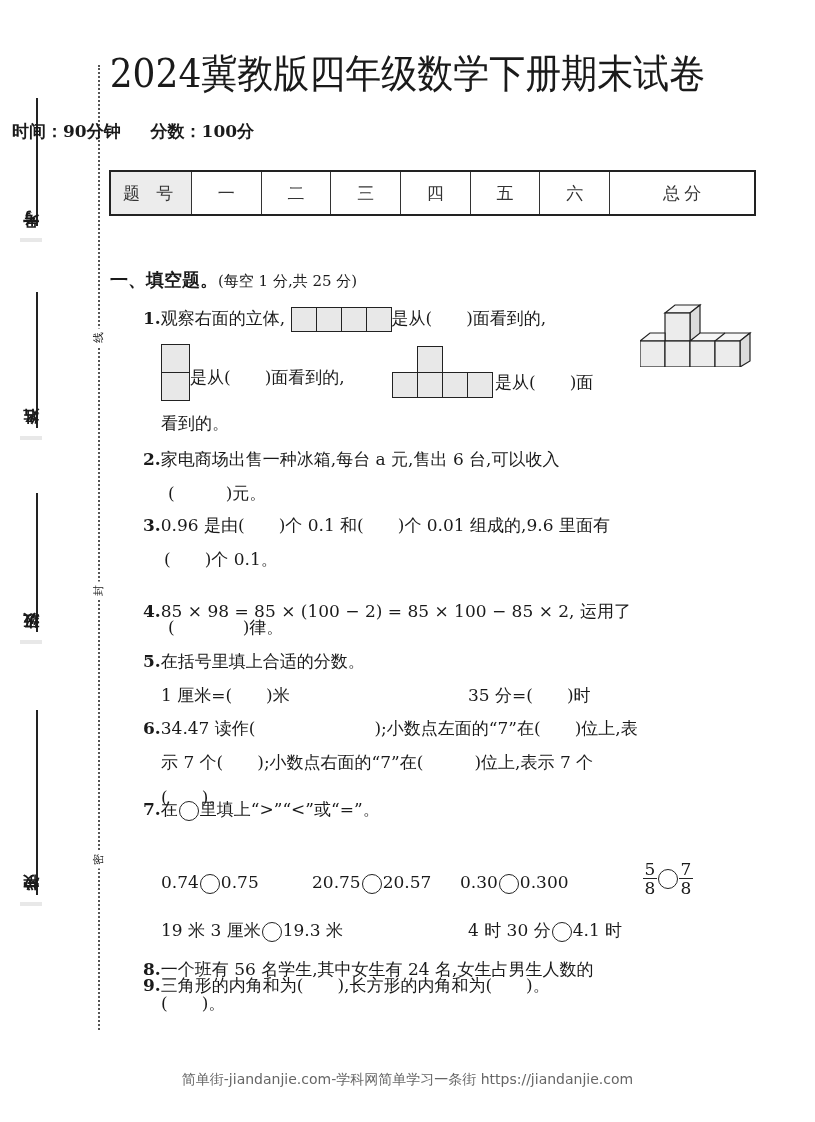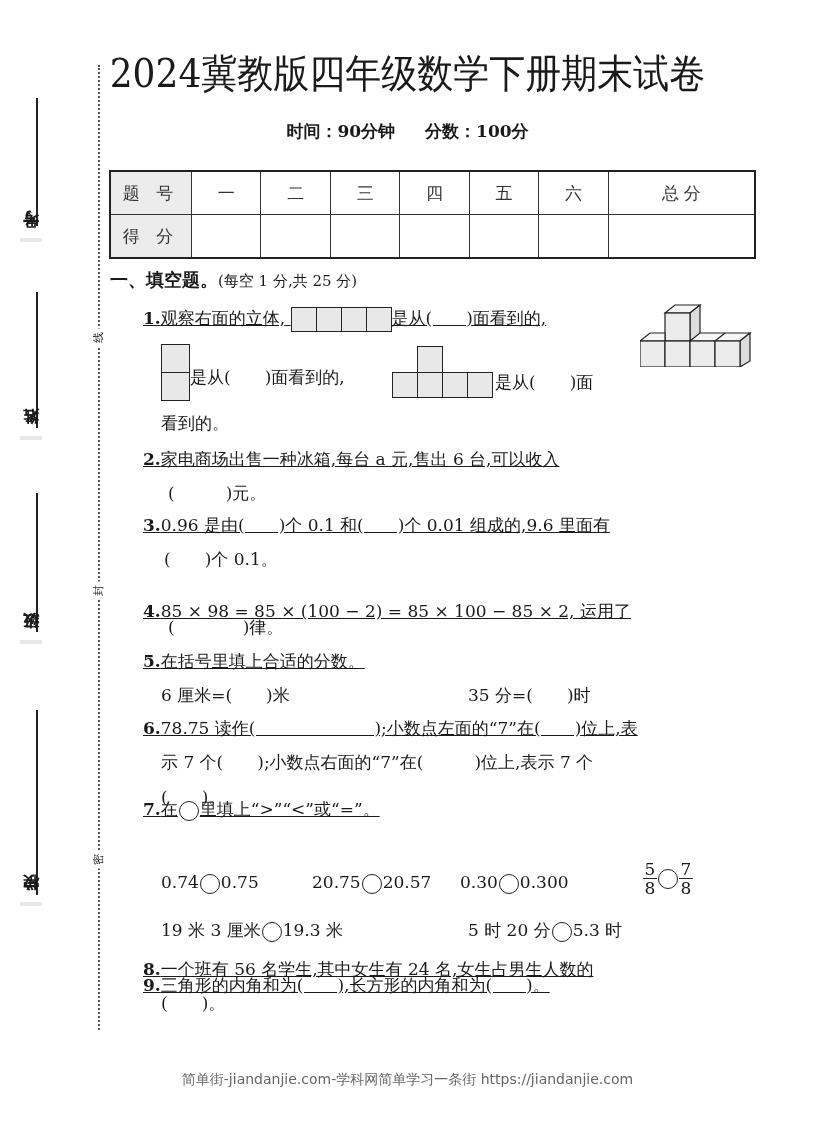--- a/index.html
+++ b/index.html
@@ -26,43 +26,43 @@
     font-family: "DejaVu Sans", sans-serif; transform: rotate(-90deg); width: 18px; text-align:center;
   }
 
   h1 {
     position: absolute; top: 50px; left: 0; width: 815px; text-align: center;
     margin: 0; font-size: 36px; font-weight: normal; letter-spacing: 0px;
     font-family: "DejaVu Serif", serif;
     transform: scaleY(1.1);
   }
   .meta {
-    position: absolute; top: 120px; left: 0; width: 815px; text-align: center;
+    position: absolute; top: 120px; left: 0; width: 815px; 
     font-size: 17px; font-weight: bold;
   }
   .meta span { margin: 0 12px; }
 
   table.score {
     position: absolute; top: 170px; left: 109px; width: 647px;
     border-collapse: collapse; border: 2px solid #222;
-    font-family: Liberation Sans, sans-serif; font-size: 17px;
+    font-family: Liberation Serif, serif; font-size: 17px;
   }
   table.score td {
     border: 1px solid #333; height: 40px; text-align: center; color: #333;
   }
   table.score td.head { background: #ececec; width: 78px; letter-spacing: 6px; }
 
   .section-title {
     position: absolute; top: 268px; left: 110px; font-size: 17px;
     font-family: "DejaVu Sans", sans-serif;
   }
   .section-title b { font-weight: bold; font-size: 18px; }
   .section-title .note { font-family: "DejaVu Serif", serif; font-size: 15px; }
 
-  .q { position: absolute; left: 143px; font-size: 17px; line-height: 22px; white-space: nowrap; text-decoration: underline; }
+  .q { position: absolute; left: 143px; font-size: 17px; line-height: 22px; white-space: nowrap; }
   .q .num { font-weight: bold; font-family: "DejaVu Serif", serif; }
   .line { position: absolute; font-size: 17px; white-space: nowrap; line-height: 22px; }
 
   .grid-view { display: inline-block; vertical-align: middle; position: relative; }
   .cell { position: absolute; width: 24px; height: 24px; background: #e8e8e8; border: 1px solid #222; box-sizing: border-box; }
 
   .circle {
     display: inline-block; width: 20px; height: 20px; border: 1.6px solid #222;
     border-radius: 50%; vertical-align: middle; margin: 0 1px; box-sizing: border-box;
   }
@@ -102,30 +102,20 @@
       <tr>
     <td class="head">题 号</td>
     <td>一</td>
     <td>二</td>
     <td>三</td>
     <td>四</td>
     <td>五</td>
     <td>六</td>
     <td>总 分</td>
   </tr>
-  <tr>
-    <td class="head">得 分</td>
-    <td></td>
-    <td></td>
-    <td></td>
-    <td></td>
-    <td></td>
-    <td></td>
-    <td></td>
-  </tr>
 </tbody>
   </table>
 
 <div class="section-title">
   <b>一、填空题。</b><span class="note">(每空 1 分,共 25 分)</span>
 </div>
 
 <div class="q" style="top:307px">
   <span class="num">1.</span><span>观察右面的立体,</span>
   <span class="grid-view" style="width:101px;height:25px">
@@ -183,25 +173,25 @@
 <div class="line" style="left:164px;top:548px">(　　)个 0.1。</div>
 
 <div class="q" style="top:600px">
   <span class="num">4.</span><span>85 × 98 = 85 × (100 − 2) = 85 × 100 − 85 × 2, 运用了</span>
 </div>
 <div class="line" style="left:168px;top:616px">(　　　　)律。</div>
 
 <div class="q" style="top:650px">
   <span class="num">5.</span><span>在括号里填上合适的分数。</span>
 </div>
-<div class="line" style="left:161px;top:684px">6 厘米=(　　)米</div>
+<div class="line" style="left:161px;top:684px">1 厘米=(　　)米</div>
 <div class="line" style="left:468px;top:684px">35 分=(　　)时</div>
 
 <div class="q" style="top:717px">
-  <span class="num">6.</span><span>78.75 读作(　　　　　　　);小数点左面的“7”在(　　)位上,表</span>
+  <span class="num">6.</span><span>34.47 读作(　　　　　　　);小数点左面的“7”在(　　)位上,表</span>
 </div>
 <div class="line" style="left:161px;top:751px">示 7 个(　　);小数点右面的“7”在(　　　)位上,表示 7 个</div>
 <div class="line" style="left:161px;top:786px">(　　)。</div>
 
 <div class="q" style="top:798px">
   <span class="num">7.</span><span>在</span><span class="circle"></span><span>里填上“&gt;”“&lt;”或“=”。</span>
 </div>
 
 <div class="line" style="left:161px;top:871px">
   <span>0.74</span><span class="circle"></span><span>0.75</span>
@@ -220,21 +210,21 @@
     </span><span class="circle"></span><span class="frac">
       <span>7</span>
       <span class="bar"></span>
       <span>8</span>
     </span>
 </div>
 <div class="line" style="left:161px;top:919px">
   <span>19 米 3 厘米</span><span class="circle"></span><span>19.3 米</span>
 </div>
 <div class="line" style="left:468px;top:919px">
-  <span>5 时 20 分</span><span class="circle"></span><span>5.3 时</span>
+  <span>4 时 30 分</span><span class="circle"></span><span>4.1 时</span>
 </div>
 
 <div class="q" style="top:958px">
   <span class="num">8.</span><span>一个班有 56 名学生,其中女生有 24 名,女生占男生人数的</span>
 </div>
 <div class="line" style="left:161px;top:992px">(　　)。</div>
 
 <div class="q" style="top:974px">
   <span class="num">9.</span><span>三角形的内角和为(　　),长方形的内角和为(　　)。</span>
 </div>

